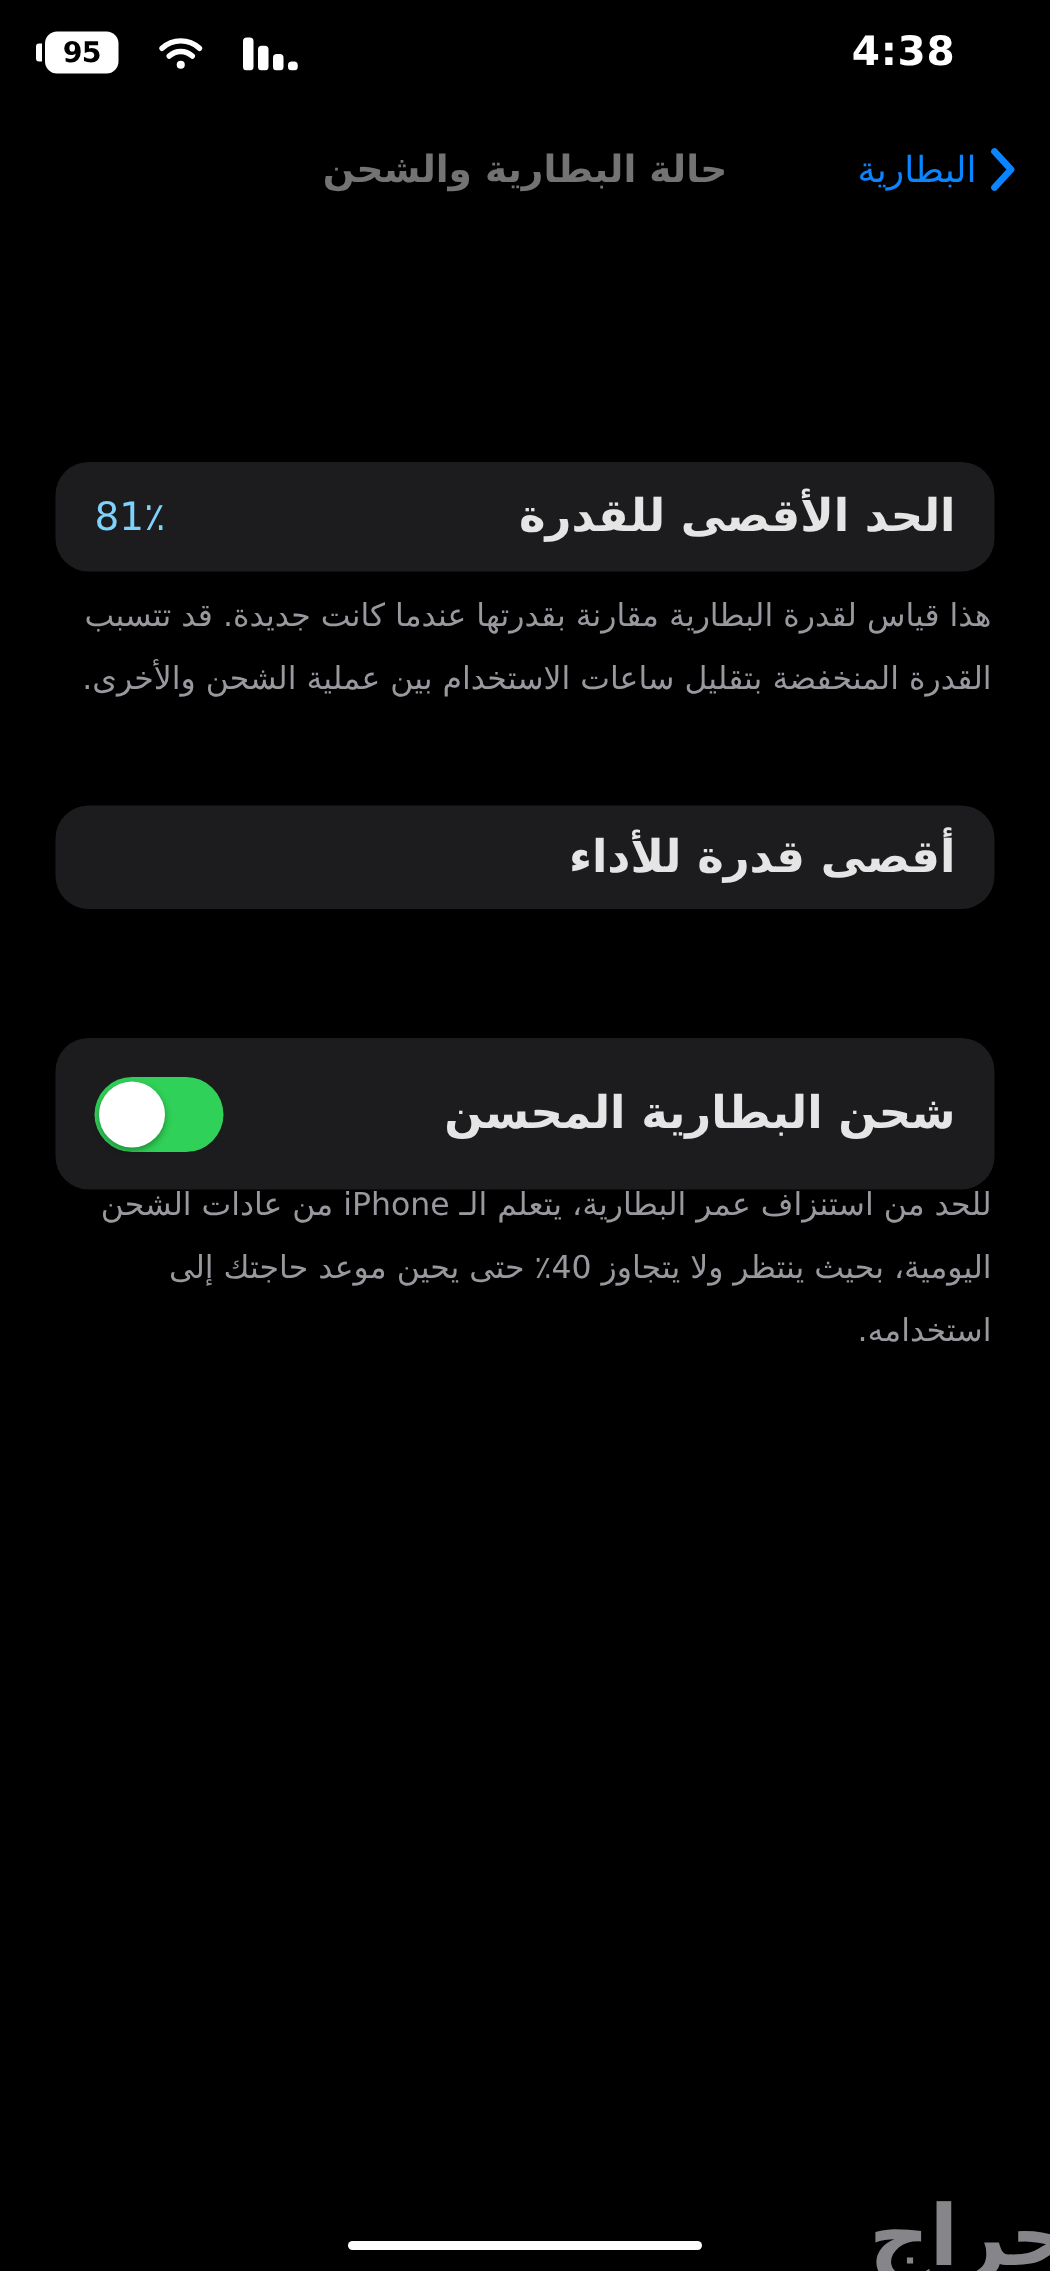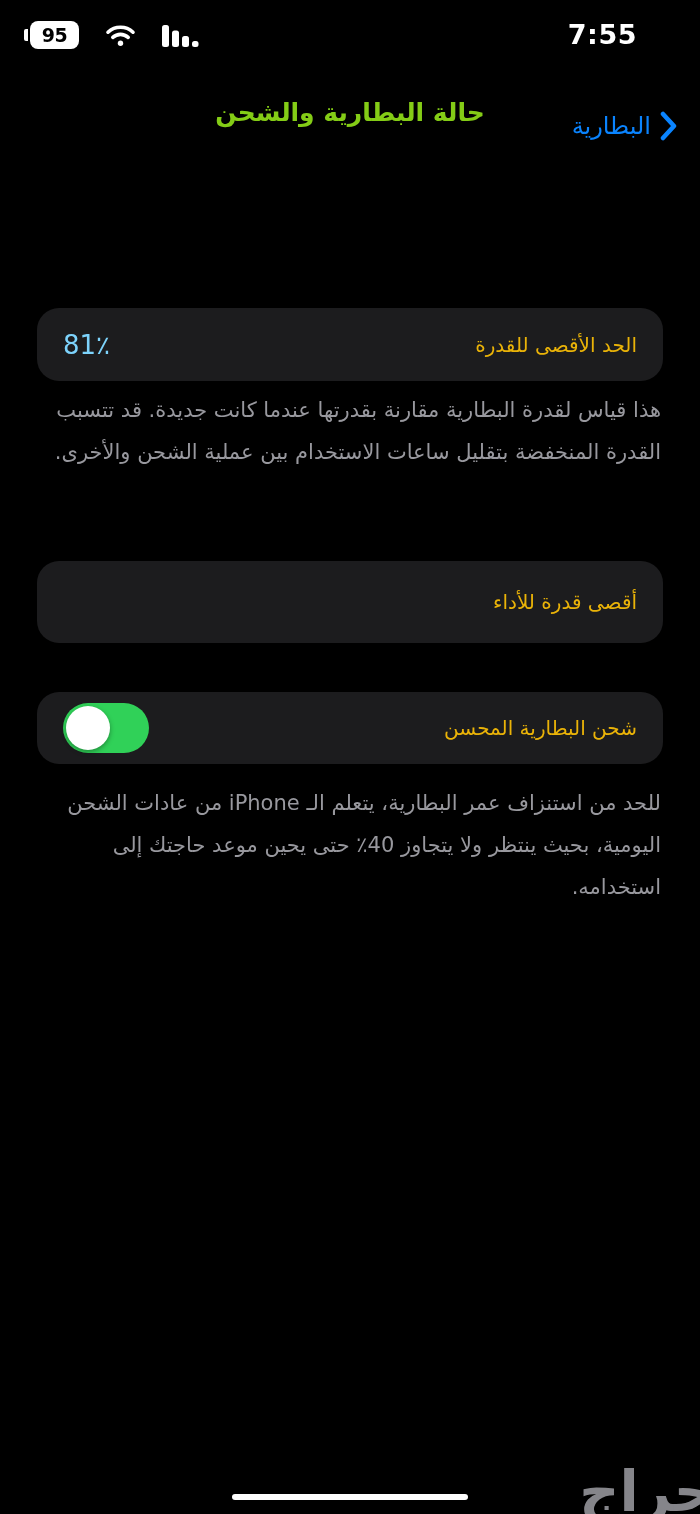--- a/index.html
+++ b/index.html
@@ -12,38 +12,38 @@
   .sb-cluster{position:absolute;left:30px;top:21px;display:flex;align-items:center;gap:26px;direction:ltr;}
   .battery-badge{position:relative;width:49px;height:28px;background:#fff;border-radius:8px;
     display:flex;align-items:center;justify-content:center;}
   .battery-badge::before{content:"";position:absolute;left:-6px;top:8px;width:4px;height:12px;
     background:#fff;border-radius:2px 0 0 2px;}
   .battery-badge span{color:#000;font-size:19px;font-weight:700;letter-spacing:-.5px;}
   .sb-time{position:absolute;right:63px;top:19px;color:#fff;font-size:27px;font-weight:600;
     letter-spacing:.5px;direction:ltr;}
   
   .navbar{position:absolute;top:90px;left:0;right:0;height:46px;}
-  .nav-title{position:absolute;left:0;right:0;top:0;text-align:center;color:#84cc16;
+  .nav-title{position:absolute;left:0;right:0;top:0;text-align:center;color:#737373;
     font-size:25px;font-weight:700;line-height:46px;}
-  .back-btn{position:absolute;right:23px;top:13px;height:46px;display:flex;align-items:center;
+  .back-btn{position:absolute;right:23px;top:0;height:46px;display:flex;align-items:center;
     gap:9px;direction:ltr;cursor:pointer;}
   .back-label{color:#0a84ff;font-size:24px;font-weight:400;}
   
   .note{position:absolute;top:190px;right:38px;left:38px;text-align:right;
     color:#c9c9ce;font-size:21px;line-height:37px;font-weight:400;}
   .note .link{color:#0a84ff;cursor:pointer;}
   
   .cell{position:absolute;left:37px;right:37px;background:#1c1c1e;border-radius:22px;
     display:flex;align-items:center;justify-content:space-between;
     padding:0 26px;box-sizing:border-box;}
-  .cell-label{color:#eab308;font-size:20px;font-weight:400;}
+  .cell-label{color:#e5e5e5;font-size:30px;font-weight:700;}
   .cell-value{color:#7dd3fc;font-size:26px;font-weight:400;direction:ltr;}
   .cell-capacity{top:308px;height:73px;}
-  .cell-peak{top:561px;height:82px;}
-  .cell-charging{top:692px;height:72px;}
+  .cell-peak{top:537px;height:69px;}
+  .cell-charging{top:692px;height:101px;}
   
   .footer-text{position:absolute;right:39px;left:34px;text-align:right;
     color:#98989e;font-size:21px;line-height:42px;font-weight:400;}
   .footer-capacity{top:389px;}
   .footer-peak{top:618px;}
   .footer-charging{top:782px;}
   
   .toggle{position:relative;width:86px;height:50px;border-radius:25px;background:#39393d;
     flex:0 0 auto;cursor:pointer;}
   .toggle.on{background:#30d158;}
@@ -76,21 +76,21 @@
       </span>
       <span>
         <svg width="37" height="24" viewBox="0 0 37 24">
           <rect x="0" y="2" width="7" height="22" rx="2.5" fill="#fff"></rect>
           <rect x="10" y="7.5" width="7" height="16.5" rx="2.5" fill="#fff"></rect>
           <rect x="20" y="13" width="7" height="11" rx="2.5" fill="#fff"></rect>
           <rect x="30" y="18" width="6.5" height="6" rx="2.5" fill="#fff"></rect>
         </svg>
       </span>
     </div>
-    <div class="sb-time">7:55</div>
+    <div class="sb-time">4:38</div>
   </div>
 
   <div class="navbar">
     <div class="nav-title">حالة البطارية والشحن</div>
     <div class="back-btn">
       <span class="back-label">البطارية</span>
       <span>
         <svg width="17" height="30" viewBox="0 0 17 30">
           <polyline points="3,3 14,15 3,27" stroke="#0a84ff" stroke-width="4.5" fill="none" stroke-linecap="round" stroke-linejoin="round"></polyline>
         </svg>

